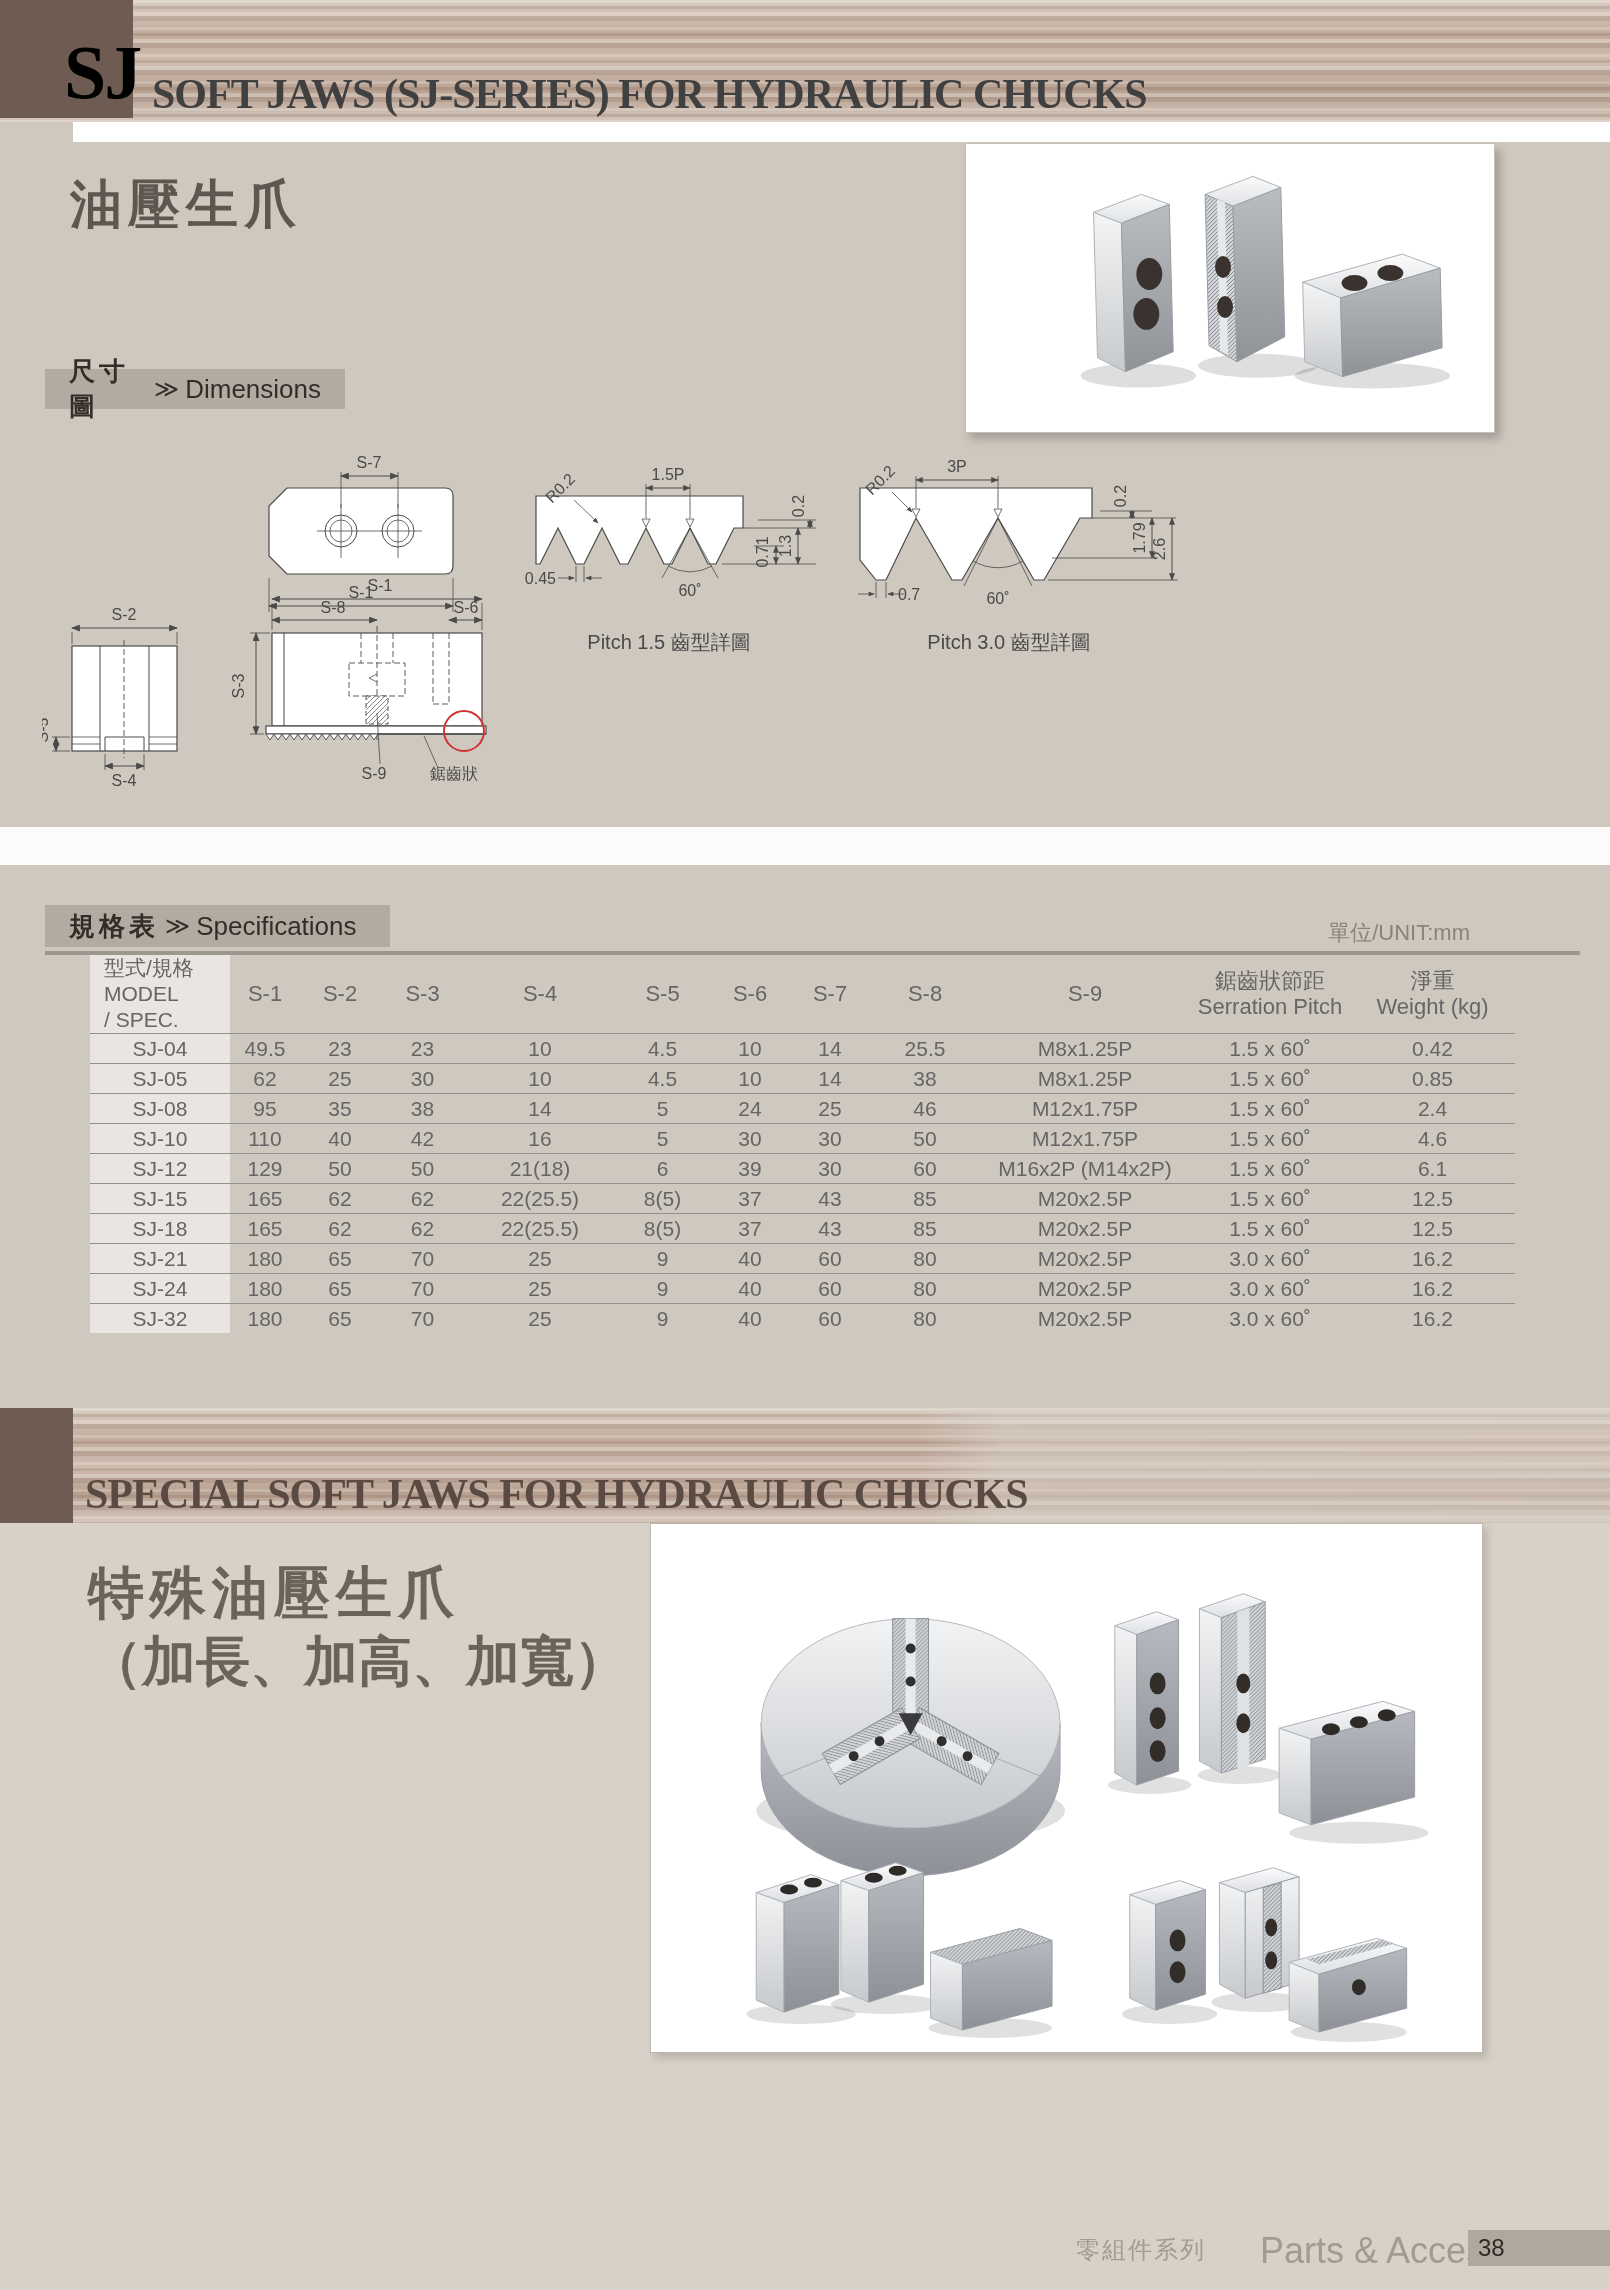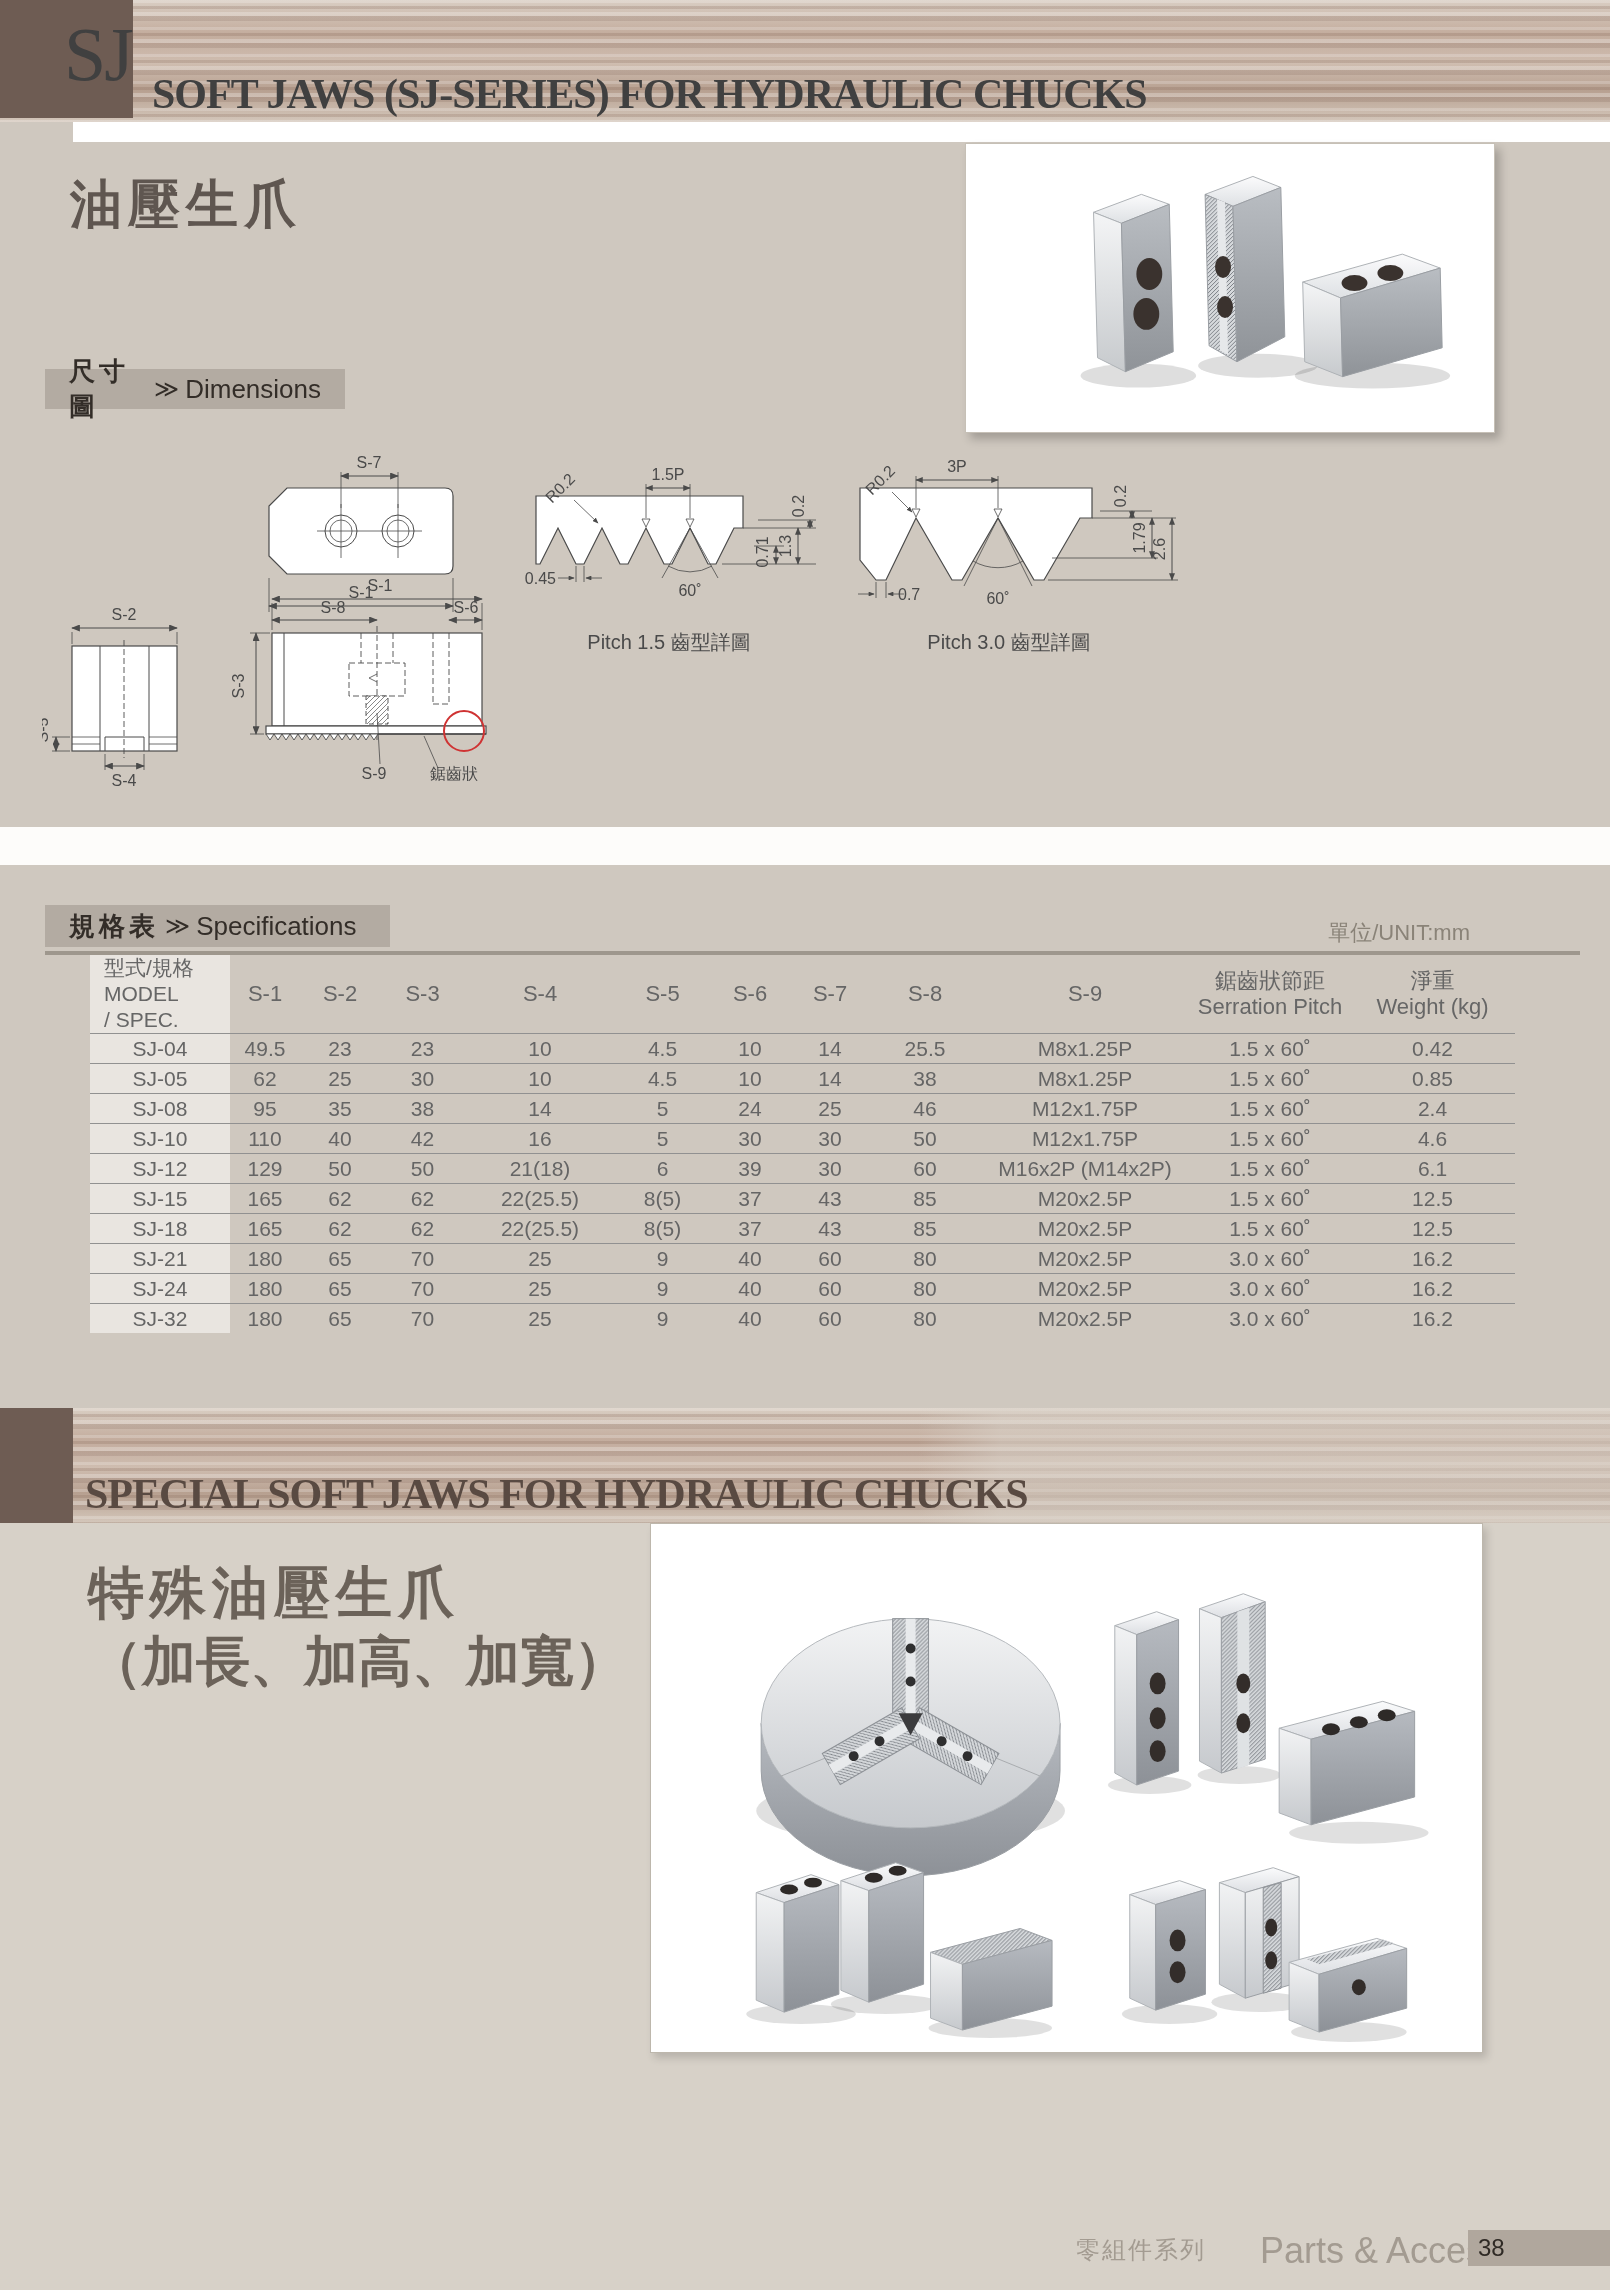--- a/index.html
+++ b/index.html
@@ -15,22 +15,22 @@
         rgba(0,0,0,0) 3px 6px,
         rgba(128,96,80,0.22) 6px 9px,
         rgba(0,0,0,0) 9px 12px,
         rgba(255,255,255,0.25) 12px 16px,
         rgba(96,64,52,0.14) 16px 21px,
         rgba(0,0,0,0) 21px 27px),
       linear-gradient(180deg,#d9cec3 0%,#c3ac9d 28%,#cfbdb0 52%,#b7a090 74%,#d4c7bb 100%);
   }
   .banner-top{left:0;top:0;width:1610px;height:122px;}
   .sj-block{left:0;top:0;width:133px;height:118px;background:#6e5c53;}
-  .sj-logo{left:64px;top:16px;font-family:"Liberation Serif",serif;font-weight:normal;
-           font-size:76px;color:#404040;line-height:1;letter-spacing:-2px;}
+  .sj-logo{left:64px;top:34px;font-family:"Liberation Serif",serif;font-weight:bold;
+           font-size:76px;color:#000000;line-height:1;letter-spacing:-2px;}
   .main-title{left:152px;top:70px;font-family:"Liberation Serif",serif;font-weight:bold;
               font-size:42px;color:#404040;letter-spacing:-1px;white-space:nowrap;}
   .white-strip{left:73px;top:122px;width:1537px;height:20px;background:#ffffff;}
   .subtitle-zh{left:70px;top:170px;font-size:52px;font-weight:bold;color:#5f5650;letter-spacing:6px;}
 
   
   .photo1{left:965px;top:143px;width:530px;height:290px;background:#ffffff;
           border:1px solid #c6c0b6;box-shadow:5px 6px 9px rgba(0,0,0,0.22);padding:8px;box-sizing:border-box;}
   .photo2{left:650px;top:1523px;width:833px;height:530px;background:#ffffff;
           border:1px solid #bdb7ac;box-shadow:4px 5px 8px rgba(0,0,0,0.15);padding:10px;box-sizing:border-box;}

